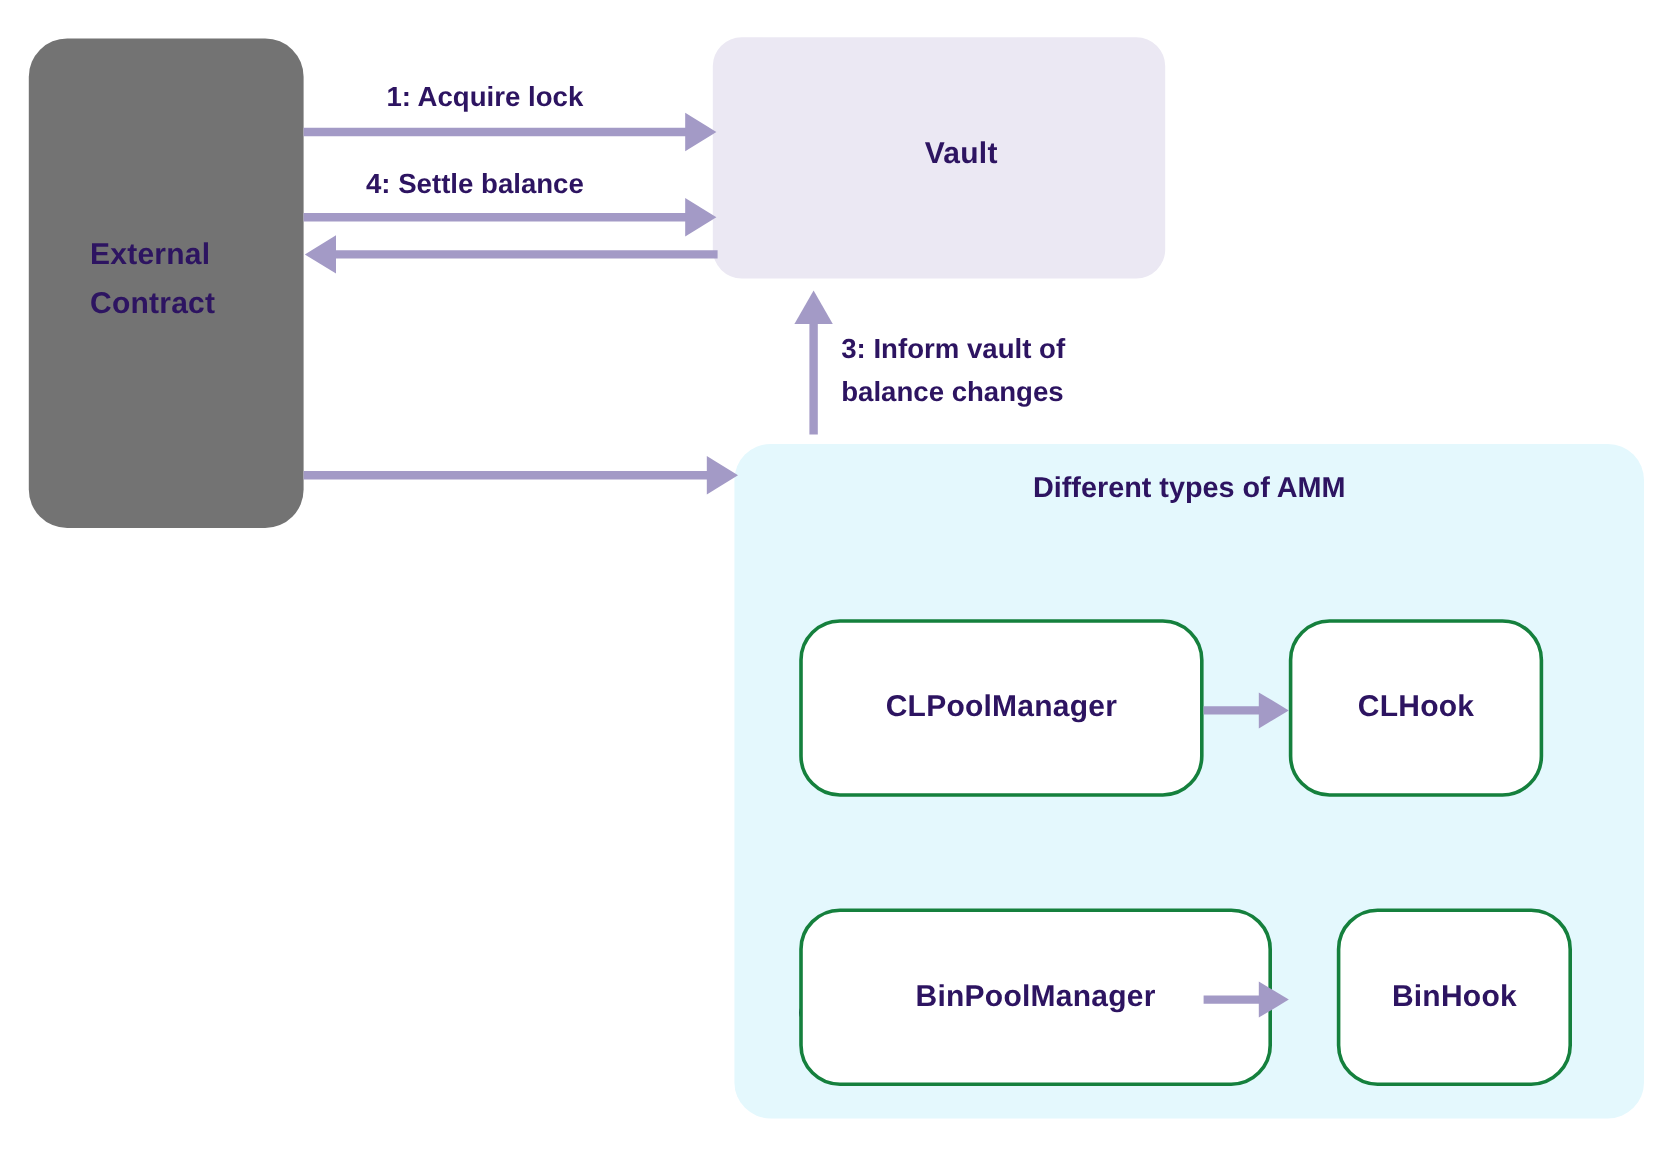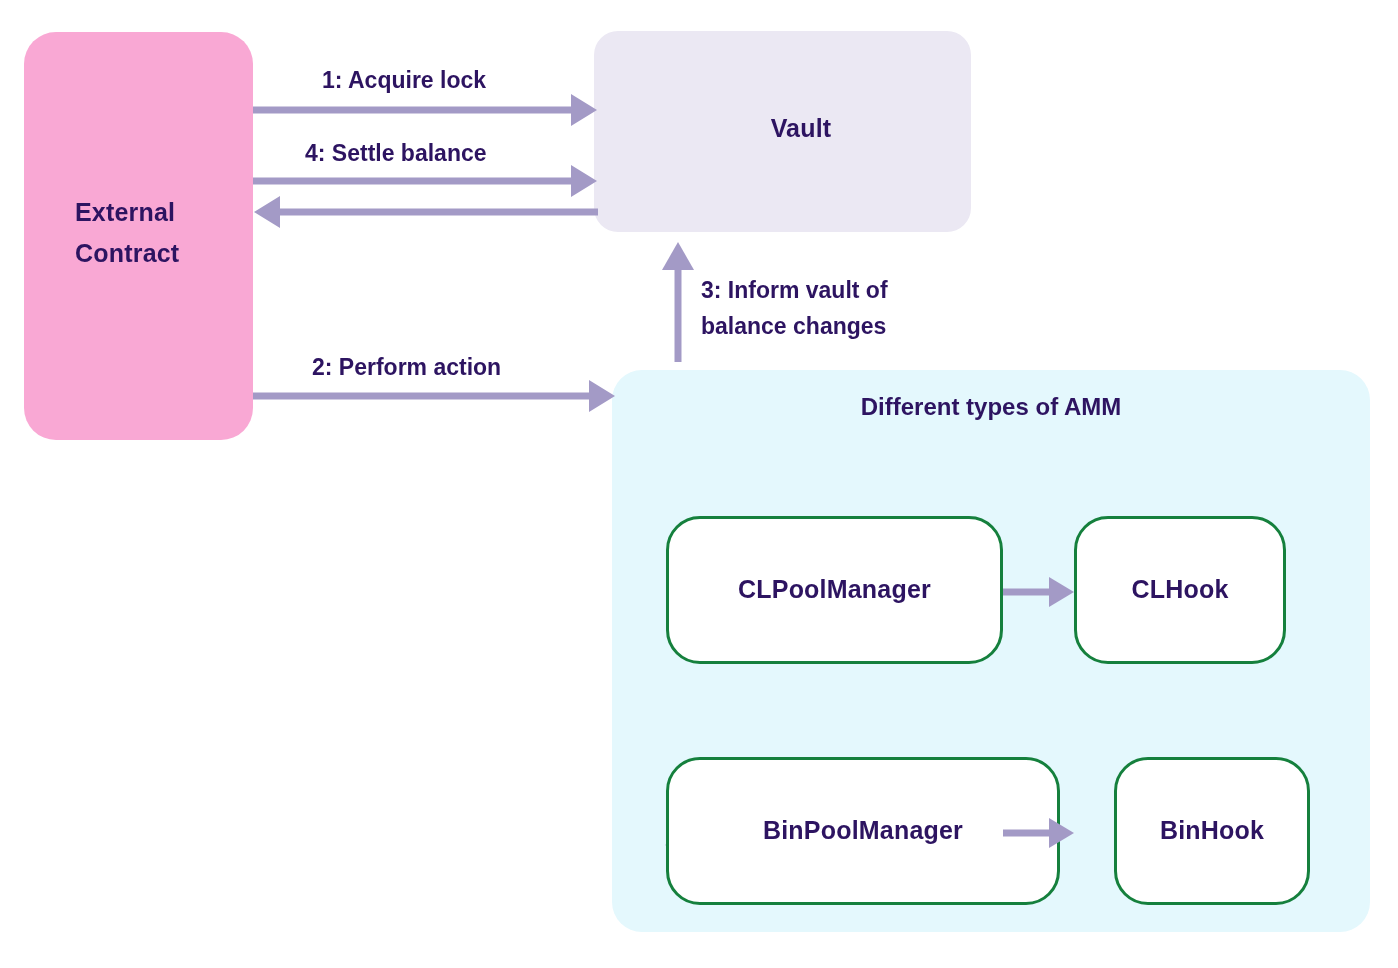--- a/index.html
+++ b/index.html
@@ -35,21 +35,21 @@
     text-align: center;
     line-height: 1.42;
   }
 
   
   #external-contract {
     left: 24px;
     top: 32px;
     width: 229px;
     height: 408px;
-    background: #f9a8d4;
+    background: #737373;
     border-radius: 32px;
     display: block;
   }
   #external-contract .node-label {
     position: absolute;
     left: 51px;
     top: 160px;
     width: 150px;
     text-align: left;
     font-size: 25px;
@@ -229,17 +229,16 @@
 
   <svg class="arrow-svg" style="left:1003px; top:815px; width:72px; height:36px;" viewBox="0 0 72 36">
     <line class="arrow-line" x1="0" y1="18" x2="48" y2="18"></line>
     <polygon class="arrow-head" points="46,3 71,18 46,33"></polygon>
   </svg>
 
   <div class="edge-label" id="label-acquire-lock">1: Acquire lock</div>
 
   <div class="edge-label" id="label-settle-balance">4:  Settle balance</div>
 
-  <div class="edge-label" id="label-perform-action">2: Perform action</div>
 
   <div class="edge-label" id="label-inform-vault">3: Inform vault of balance changes</div>
 
 </div>
 
 </body></html>

